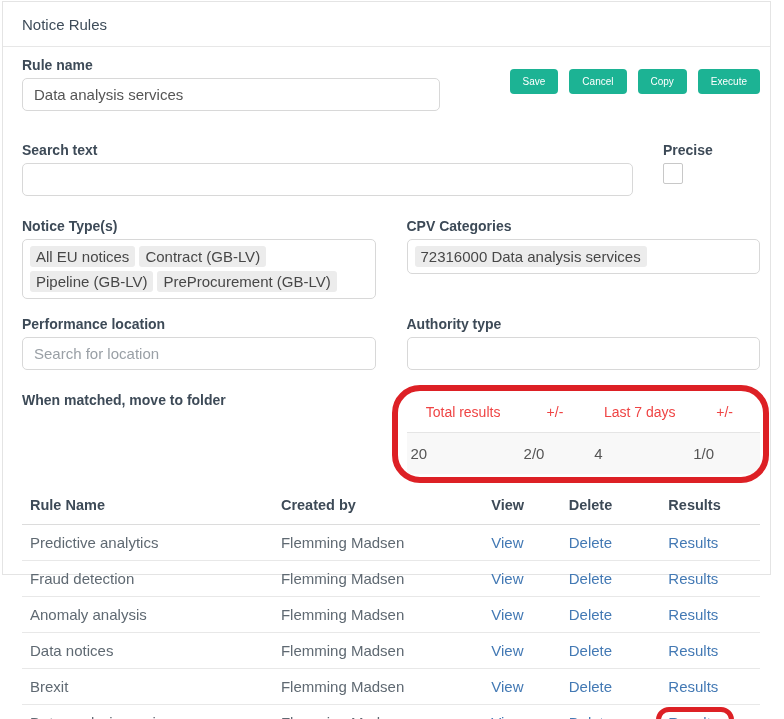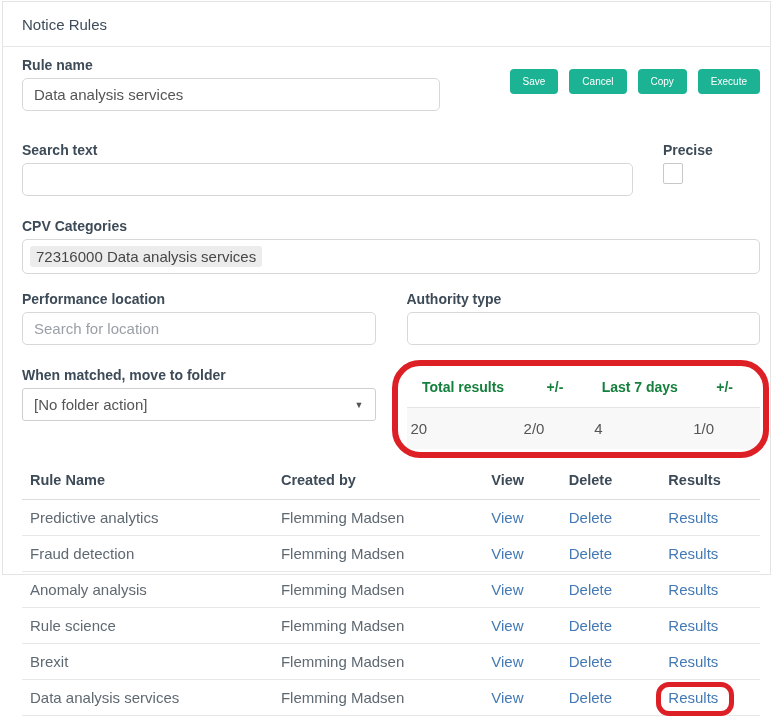--- a/index.html
+++ b/index.html
@@ -44,21 +44,21 @@
   .tag { background: #ececec; border-radius: 3px; color: #474747; font-size: 15px;
     padding: 2px 6px; margin: 2px 2px; white-space: nowrap; }
 
   .select { height: 33px; border: 1px solid #cfcfcf; border-radius: 3px; background: #fff;
     font-size: 15px; color: #555; padding: 0 11px; display: flex; align-items: center;
     cursor: pointer; }
   .select .arrow { margin-left: auto; font-size: 9px; color: #555; }
 
   .stats-wrap { position: relative; margin-top: 5px; }
   .stats { width: 100%; border-collapse: collapse; }
-  .stats th { font-size: 14px; font-weight: 700; color: #15803d; padding: 7px 4px 12px;
+  .stats th { font-size: 14px; font-weight: 400; color: #ef4444; padding: 7px 4px 12px;
     text-align: center; }
   .stats td { font-size: 15px; color: #555; padding: 12px 4px; text-align: left;
     background: #f8f8f8; border-top: 1px solid #e5e5e5; }
   .stats .c1 { width: 32%; } .stats .c2 { width: 20%; }
   .stats .c3 { width: 28%; } .stats .c4 { width: 20%; }
 
   .ring { position: absolute; border: 6px solid var(--annotation, #dd2025);
     border-radius: 28px; pointer-events: none; inset: -12px -9px -9px -15px; }
   .ring-small { position: absolute; border: 5px solid var(--annotation, #dd2025);
     border-radius: 13px; pointer-events: none; inset: -7px -16px -10px -12px; }
@@ -100,20 +100,32 @@
         <input type="text" value="" style="">
       </div>
       <div class="precise-col">
         <label>Precise</label>
         <input type="checkbox" class="checkbox" style="">
       </div>
     </div>
 
     <div class="two-col mb-notice">
       <div>
+        <label>Notice Type(s)</label>
+        <div class="tagbox">
+  <span class="tag">All EU notices</span>
+
+  <span class="tag">Contract (GB-LV)</span>
+
+  <span class="tag">Pipeline (GB-LV)</span>
+
+  <span class="tag">PreProcurement (GB-LV)</span>
+</div>
+      </div>
+      <div>
         <label>CPV Categories</label>
         <div class="tagbox">
   <span class="tag">72316000 Data analysis services</span>
 </div>
       </div>
     </div>
 
     <div class="two-col mb-loc">
       <div>
         <label>Performance location</label>
@@ -121,24 +133,20 @@
       </div>
       <div>
         <label>Authority type</label>
         <input type="text" value="" style="">
       </div>
     </div>
 
     <div class="two-col">
       <div>
         <label>When matched, move to folder</label>
-        <div class="select">
-          <span>[No folder action]</span>
-          <span class="arrow">▼</span>
-        </div>
       </div>
       <div>
         <div class="stats-wrap">
           <table class="stats">
             <thead>
               <tr>
                 <th class="c1">Total results</th>
                 <th class="c2">+/-</th>
                 <th class="c3">Last 7 days</th>
                 <th class="c4">+/-</th>
@@ -187,21 +195,21 @@
 
   <tr>
     <td>Anomaly analysis</td>
     <td>Flemming Madsen</td>
     <td><a>View</a></td>
     <td><a>Delete</a></td>
     <td><span class="results-wrap"><a>Results</a></span></td>
   </tr>
 
   <tr>
-    <td>Rule science</td>
+    <td>Data notices</td>
     <td>Flemming Madsen</td>
     <td><a>View</a></td>
     <td><a>Delete</a></td>
     <td><span class="results-wrap"><a>Results</a></span></td>
   </tr>
 
   <tr>
     <td>Brexit</td>
     <td>Flemming Madsen</td>
     <td><a>View</a></td>

